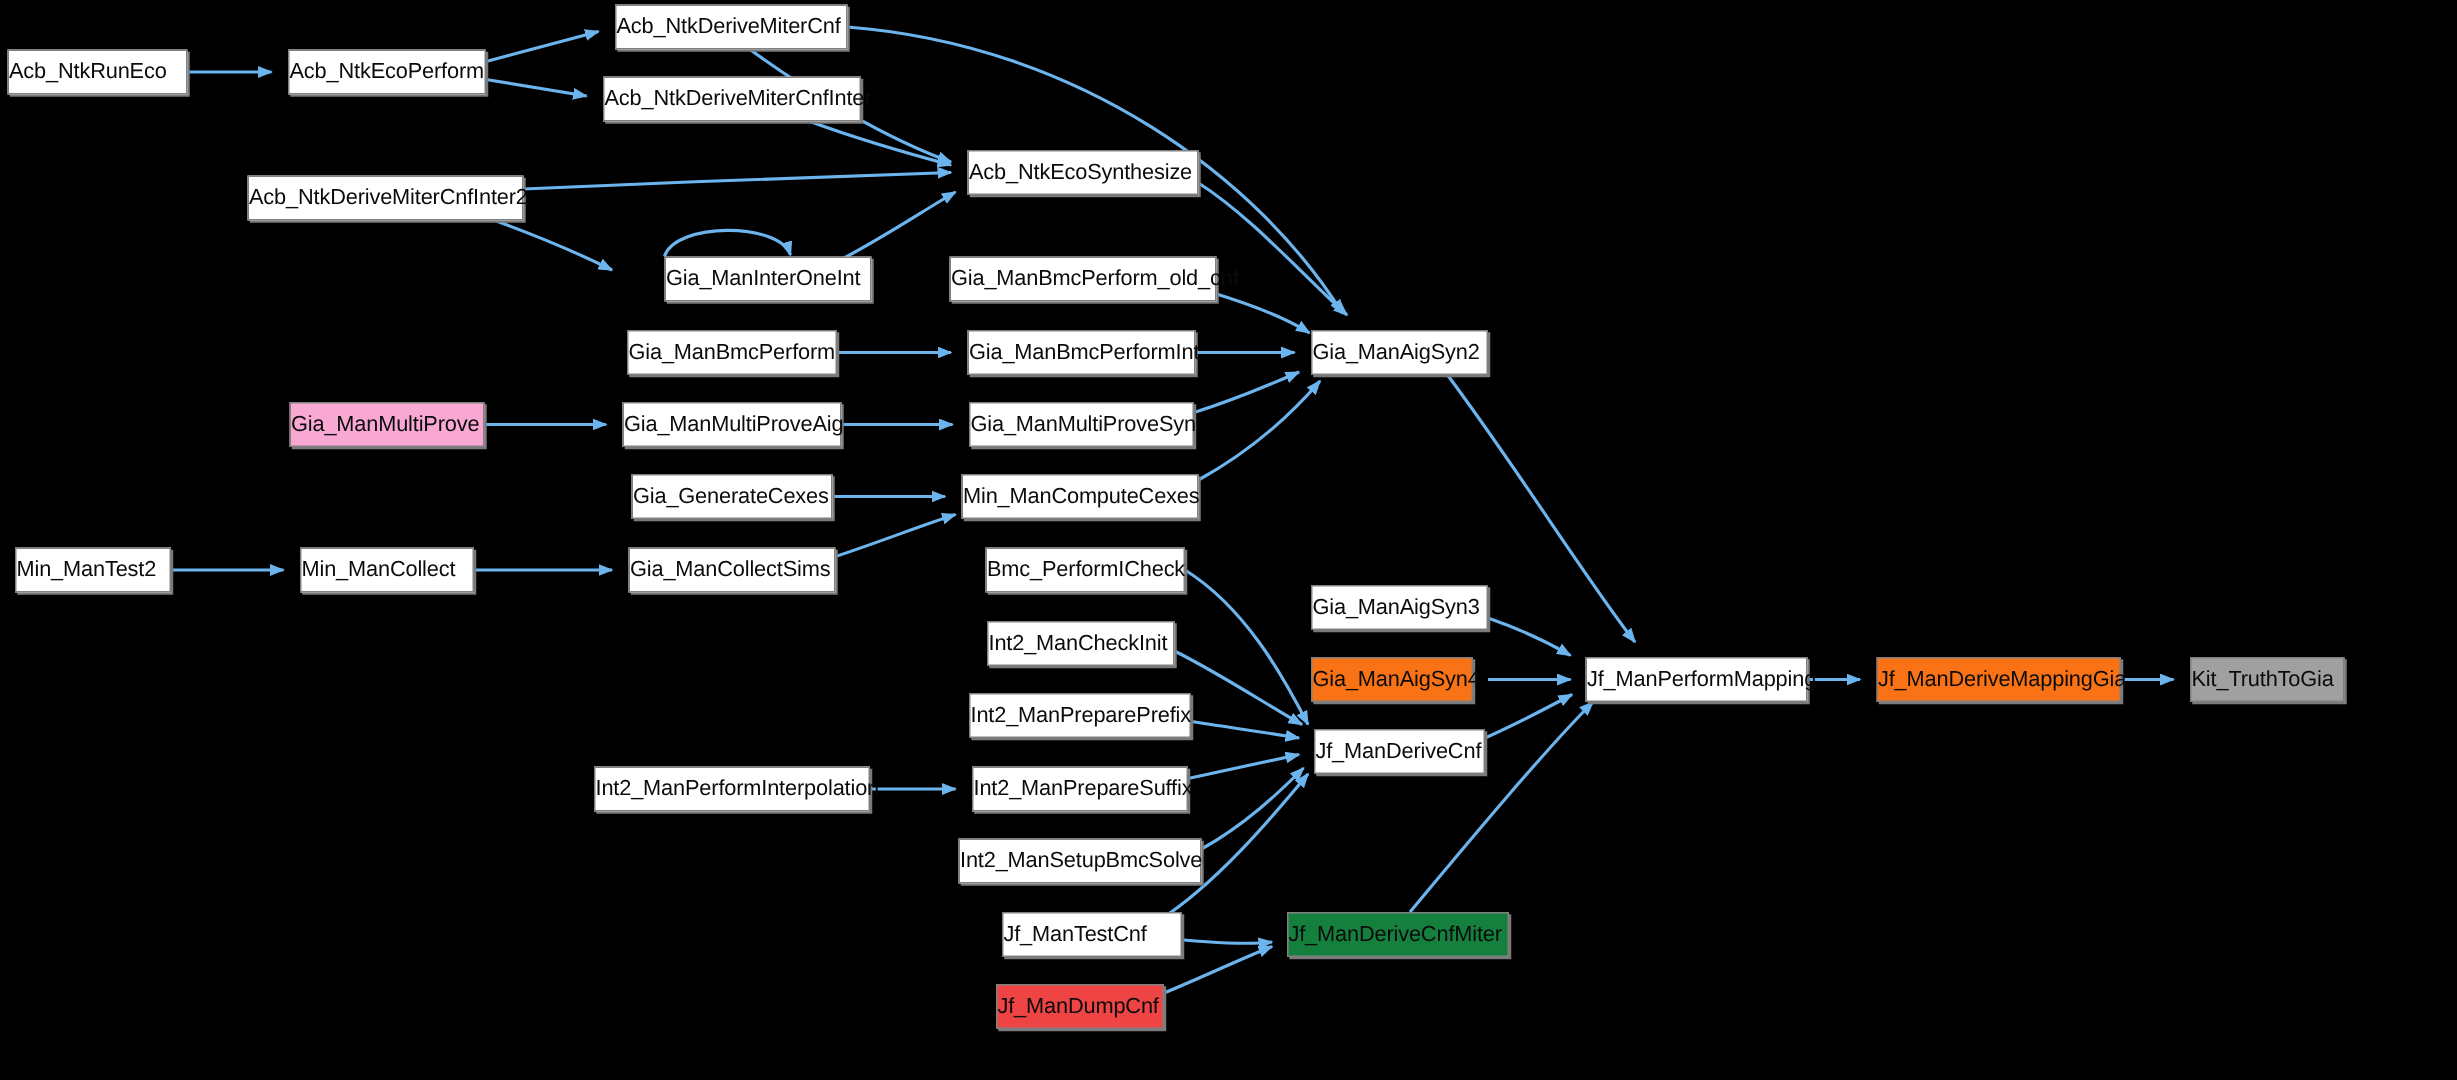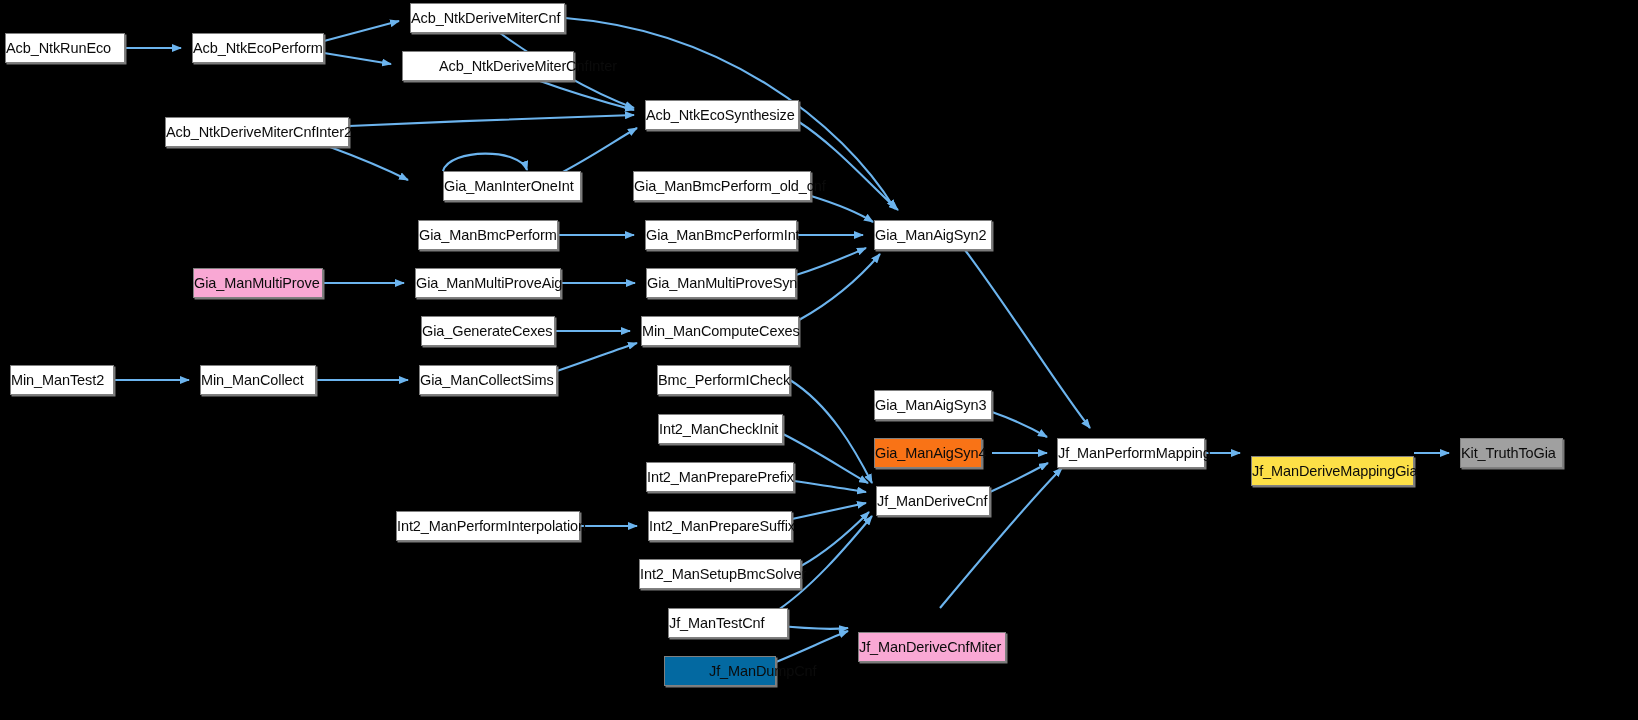--- a/index.html
+++ b/index.html
@@ -66,21 +66,21 @@
   <div id="node-layer">
       <div class="node" style="left: 5px; top: 33px; width: 120px; height: 30px; background: rgb(255, 255, 255); border-color: rgb(128, 128, 128);">
         <span class="lbl">Acb_NtkRunEco</span>
       </div>
       <div class="node" style="left: 192px; top: 33px; width: 132px; height: 30px; background: rgb(255, 255, 255); border-color: rgb(128, 128, 128);">
         <span class="lbl">Acb_NtkEcoPerform</span>
       </div>
       <div class="node" style="left: 410px; top: 3px; width: 155px; height: 30px; background: rgb(255, 255, 255); border-color: rgb(128, 128, 128);">
         <span class="lbl">Acb_NtkDeriveMiterCnf</span>
       </div>
-      <div class="node" style="left: 402px; top: 51px; width: 172px; height: 30px; background: rgb(255, 255, 255); border-color: rgb(128, 128, 128); padding-left: 36px;">
+      <div class="node" style="left: 402px; top: 51px; width: 172px; height: 30px; background: rgb(255, 255, 255); border-color: rgb(128, 128, 128);">
         <span class="lbl">Acb_NtkDeriveMiterCnfInter</span>
       </div>
       <div class="node" style="left: 165px; top: 117px; width: 184px; height: 30px; background: rgb(255, 255, 255); border-color: rgb(128, 128, 128);">
         <span class="lbl">Acb_NtkDeriveMiterCnfInter2</span>
       </div>
       <div class="node" style="left: 645px; top: 100px; width: 154px; height: 30px; background: rgb(255, 255, 255); border-color: rgb(128, 128, 128);">
         <span class="lbl">Acb_NtkEcoSynthesize</span>
       </div>
       <div class="node" style="left: 443px; top: 171px; width: 138px; height: 30px; background: rgb(255, 255, 255); border-color: rgb(128, 128, 128);">
         <span class="lbl">Gia_ManInterOneInt</span>
@@ -126,21 +126,21 @@
       </div>
       <div class="node" style="left: 874px; top: 390px; width: 118px; height: 30px; background: rgb(255, 255, 255); border-color: rgb(128, 128, 128);">
         <span class="lbl">Gia_ManAigSyn3</span>
       </div>
       <div class="node" style="left: 658px; top: 414px; width: 125px; height: 30px; background: rgb(255, 255, 255); border-color: rgb(128, 128, 128);">
         <span class="lbl">Int2_ManCheckInit</span>
       </div>
       <div class="node" style="left: 1057px; top: 438px; width: 148px; height: 30px; background: rgb(255, 255, 255); border-color: rgb(128, 128, 128);">
         <span class="lbl">Jf_ManPerformMapping</span>
       </div>
-      <div class="node" style="left: 1251px; top: 456px; width: 163px; height: 30px; background: #fde047; border-color: rgb(128, 128, 128);">
+      <div class="node" style="left: 1251px; top: 438px; width: 163px; height: 30px; background: #f97316; border-color: rgb(128, 128, 128);">
         <span class="lbl">Jf_ManDeriveMappingGia</span>
       </div>
       <div class="node highlight" style="left: 1460px; top: 438px; width: 103px; height: 30px; background: rgb(160, 160, 160); border-color: rgb(128, 128, 128);">
         <span class="lbl">Kit_TruthToGia</span>
       </div>
       <div class="node" style="left: 874px; top: 438px; width: 108px; height: 30px; background: #f97316; border-color: rgb(128, 128, 128);">
         <span class="lbl">Gia_ManAigSyn4</span>
       </div>
       <div class="node" style="left: 646px; top: 462px; width: 148px; height: 30px; background: rgb(255, 255, 255); border-color: rgb(128, 128, 128);">
         <span class="lbl">Int2_ManPreparePrefix</span>
@@ -153,20 +153,20 @@
       </div>
       <div class="node" style="left: 648px; top: 511px; width: 144px; height: 30px; background: rgb(255, 255, 255); border-color: rgb(128, 128, 128);">
         <span class="lbl">Int2_ManPrepareSuffix</span>
       </div>
       <div class="node" style="left: 639px; top: 559px; width: 162px; height: 30px; background: rgb(255, 255, 255); border-color: rgb(128, 128, 128);">
         <span class="lbl">Int2_ManSetupBmcSolver</span>
       </div>
       <div class="node" style="left: 668px; top: 608px; width: 120px; height: 30px; background: rgb(255, 255, 255); border-color: rgb(128, 128, 128);">
         <span class="lbl">Jf_ManTestCnf</span>
       </div>
-      <div class="node" style="left: 858px; top: 632px; width: 148px; height: 30px; background: #f9a8d4; border-color: rgb(128, 128, 128);">
+      <div class="node" style="left: 858px; top: 608px; width: 148px; height: 30px; background: #15803d; border-color: rgb(128, 128, 128);">
         <span class="lbl">Jf_ManDeriveCnfMiter</span>
       </div>
-      <div class="node" style="left: 664px; top: 656px; width: 112px; height: 30px; background: #0369a1; border-color: rgb(128, 128, 128); padding-left: 44px;">
+      <div class="node" style="left: 664px; top: 656px; width: 112px; height: 30px; background: #ef4444; border-color: rgb(128, 128, 128);">
         <span class="lbl">Jf_ManDumpCnf</span>
       </div>
     </div>
 </div>
 
 </body></html>

